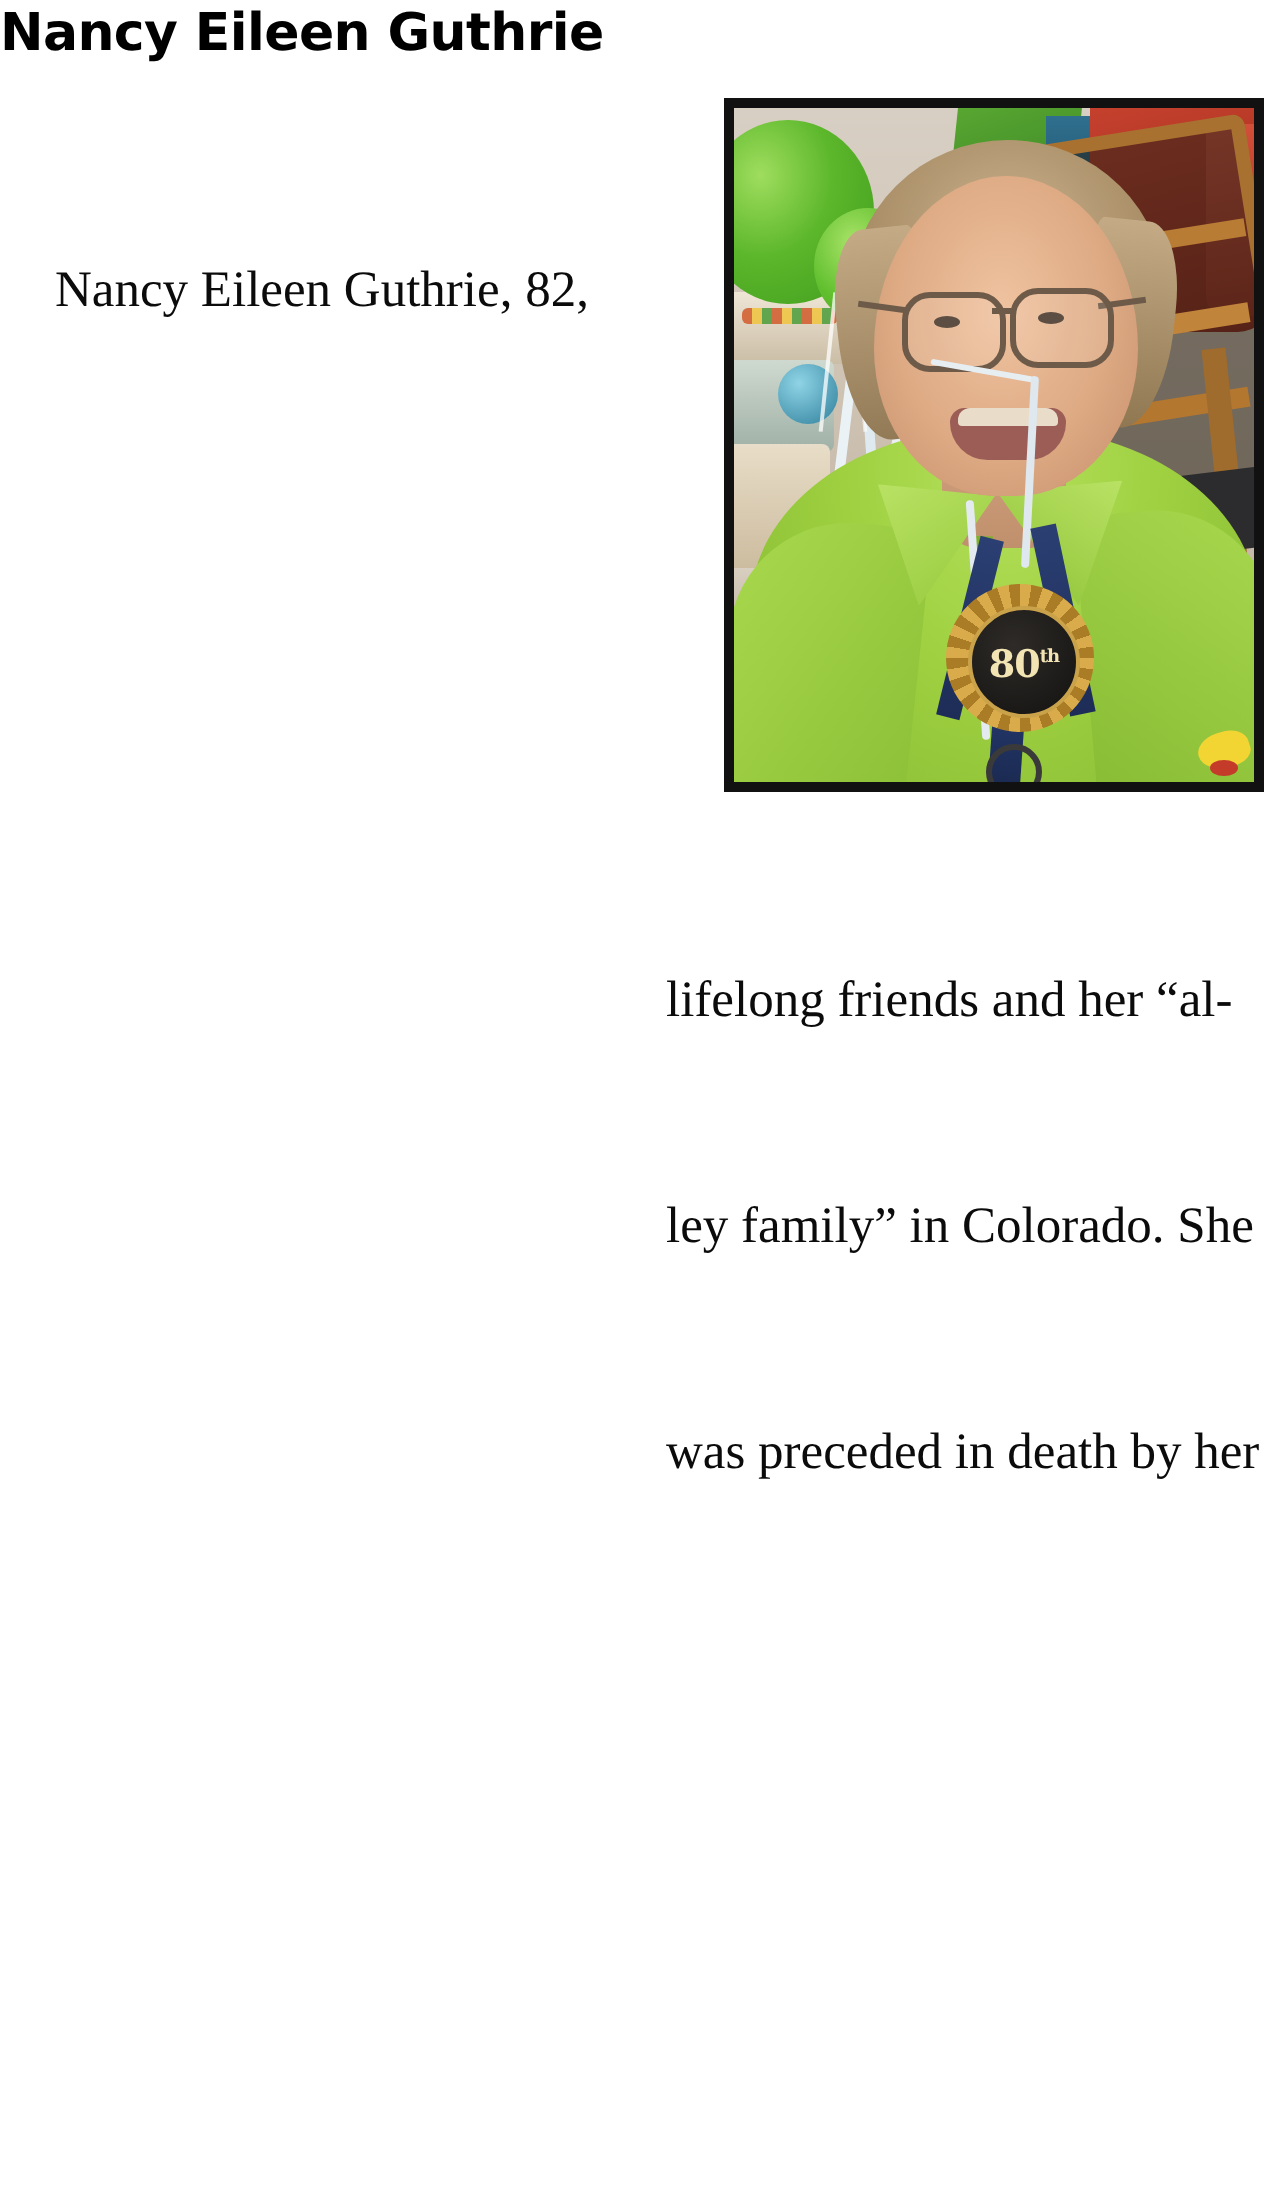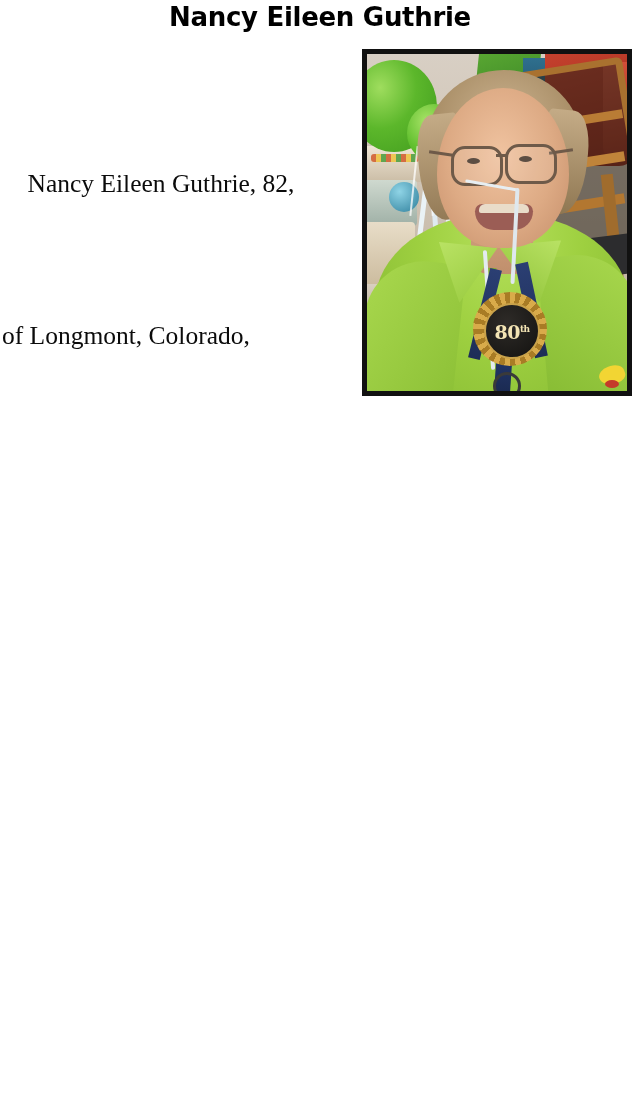--- a/index.html
+++ b/index.html
@@ -15,21 +15,20 @@
     font-family: "Liberation Serif", "DejaVu Serif", serif;
     color: #0b0b0b;
   }
 
   
   .obit-title {
     position: absolute;
     top: 0px;
     left: 0;
     width: 640px;
-    text-align: center;
     font-family: "DejaVu Sans", "Liberation Sans", sans-serif;
     font-weight: bold;
     font-size: 26px;
     line-height: 34px;
     letter-spacing: -0.3px;
     color: #000000;
     white-space: nowrap;
   }
 
   
@@ -46,21 +45,20 @@
     width: 318px;
   }
   .col-right {
     left: 333px;
     top: 405px;
     width: 307px;
   }
   .line {
     display: block;
     height: 37.8px;
-    margin-top: 39px;
   }
 
   
   .photo-frame {
     position: absolute;
     left: 362px;
     top: 49px;
     width: 270px;
     height: 347px;
     border: 5px solid #111111;
@@ -430,21 +428,20 @@
     <div class="rosette-center">
       <span class="rosette-text"><span>80</span><span class="rosette-sup">th</span></span>
     </div>
     <div class="yellow-bit"></div>
     <div class="red-bit"></div>
   </div>
 </div>
 
 <div class="column col-left">
   <span class="line">    Nancy Eileen Guthrie, 82,</span>
-  <span class="line">of Longmont, Colorado,</span>
   
   
   
   
   
   
   
   
   
   
@@ -457,20 +454,23 @@
   
   
   
   
   
   
   
 </div>
 
 <div class="column col-right">
+  <span class="line">lifelong friends and her “al-</span>
+  <span class="line">ley family” in Colorado. She</span>
+  <span class="line">was preceded in death by her</span>
   
   
   
   
   
   
   
   
   
   

